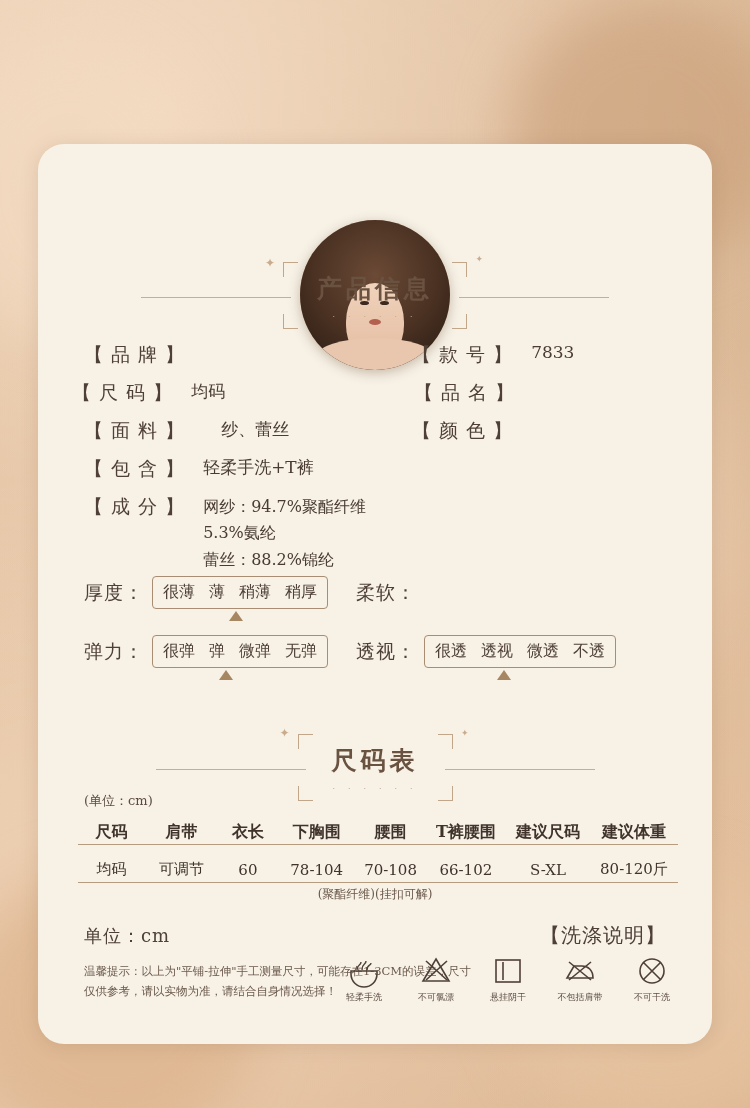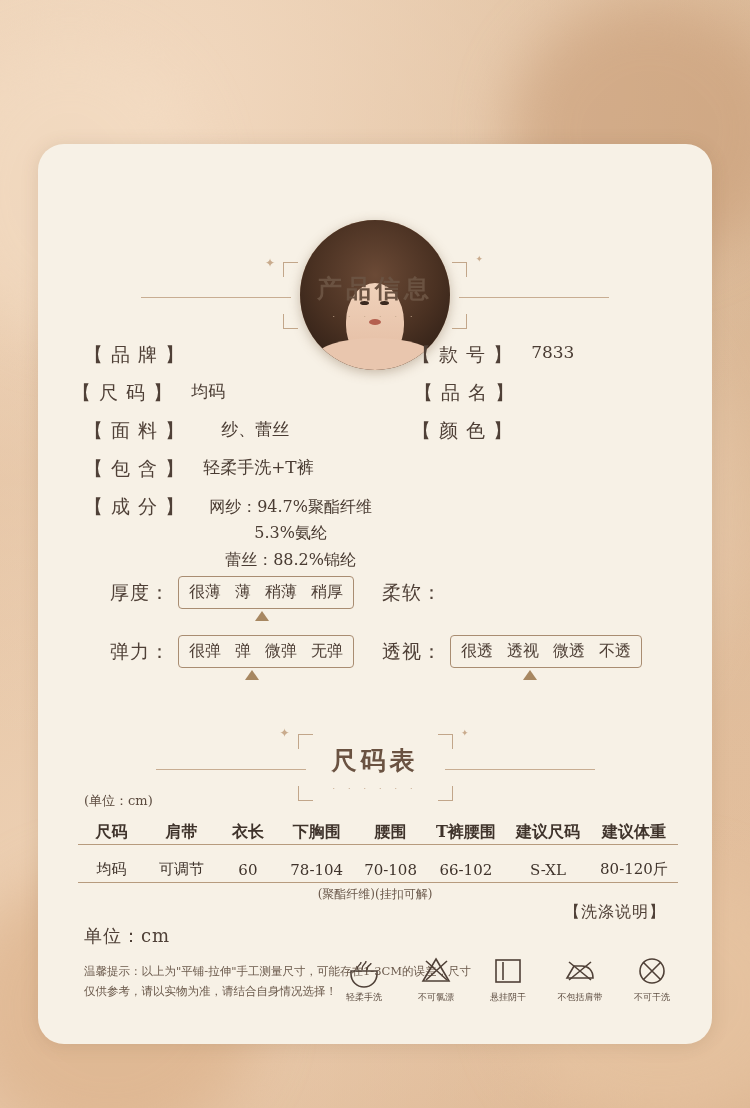--- a/index.html
+++ b/index.html
@@ -84,32 +84,32 @@
   .corner.bl{left:-8px;bottom:-8px;border-right:none;border-top:none;}
   .corner.br{right:-8px;bottom:-8px;border-left:none;border-top:none;}
   .star{position:absolute;color:#c9ab8d;font-size:12px;}
 
   
   .info{
     position:absolute;left:0;right:0;top:198px;
     font-family:"DejaVu Serif", serif;
     color:#4f4037;
   }
-  .inforow{display:flex;margin-bottom:12px;text-align:center;}
+  .inforow{display:flex;margin-bottom:12px;}
   .col{display:flex;align-items:flex-start;}
   .colA{width:340px;padding-left:46px;box-sizing:border-box;}
   .colB{width:330px;padding-left:34px;box-sizing:border-box;}
   .key{font-size:19px;letter-spacing:1px;white-space:nowrap;}
   .val{font-size:17px;margin-left:18px;color:#4a3c33;}
   .val.small{font-size:16px;}
   .multiline{line-height:1.65;}
 
   
   .props{position:absolute;left:0;right:0;top:432px;}
-  .proprow{display:flex;margin-bottom:26px;padding-left:72px;}
+  .proprow{display:flex;margin-bottom:26px;padding-left:46px;}
   .propgroup{display:flex;align-items:center;}
   .propgroup.second{margin-left:28px;}
   .plabel{
     font-family:"DejaVu Serif", serif;font-size:19px;color:#4f4037;letter-spacing:1px;margin-right:8px;
   }
   .pbox{
     position:relative;border:1px solid #a98d72;border-radius:4px;
     padding:5px 10px;display:flex;gap:14px;background:#f7f1e6;
   }
   .pbox span{font-family:"DejaVu Serif", serif;font-size:16px;color:#4f4037;white-space:nowrap;}
@@ -138,22 +138,22 @@
   .notes{
     position:absolute;left:0;right:0;top:742px;text-align:center;
     font-family:"DejaVu Serif", serif;font-size:12px;color:#6a584a;
   }
   .unit2{position:absolute;left:46px;top:780px;font-family:"DejaVu Serif", serif;font-size:18px;color:#4f4037;letter-spacing:1px;}
   .tip{
     position:absolute;left:46px;top:818px;width:390px;
     font-family:"DejaVu Serif", serif;font-size:11.5px;color:#6b5a4c;line-height:1.7;
   }
   .washtitle{
-    position:absolute;right:46px;top:758px;
-    font-family:Liberation Sans, sans-serif;font-size:16px;color:#4f4037;letter-spacing:1px;
+    position:absolute;right:46px;top:778px;
+    font-family:Liberation Sans, sans-serif;font-size:20px;color:#4f4037;letter-spacing:1px;
   }
   .washicons{position:absolute;right:34px;top:810px;display:flex;gap:20px;}
   .wi{width:52px;text-align:center;}
   .wi .glyph{width:34px;height:34px;margin:0 auto 3px auto;position:relative;}
   .wi .cap{font-size:9px;color:#5e4e42;font-family:"DejaVu Serif", serif;}
   svg{display:block}
 </style>
 </head>
 <body>
 

